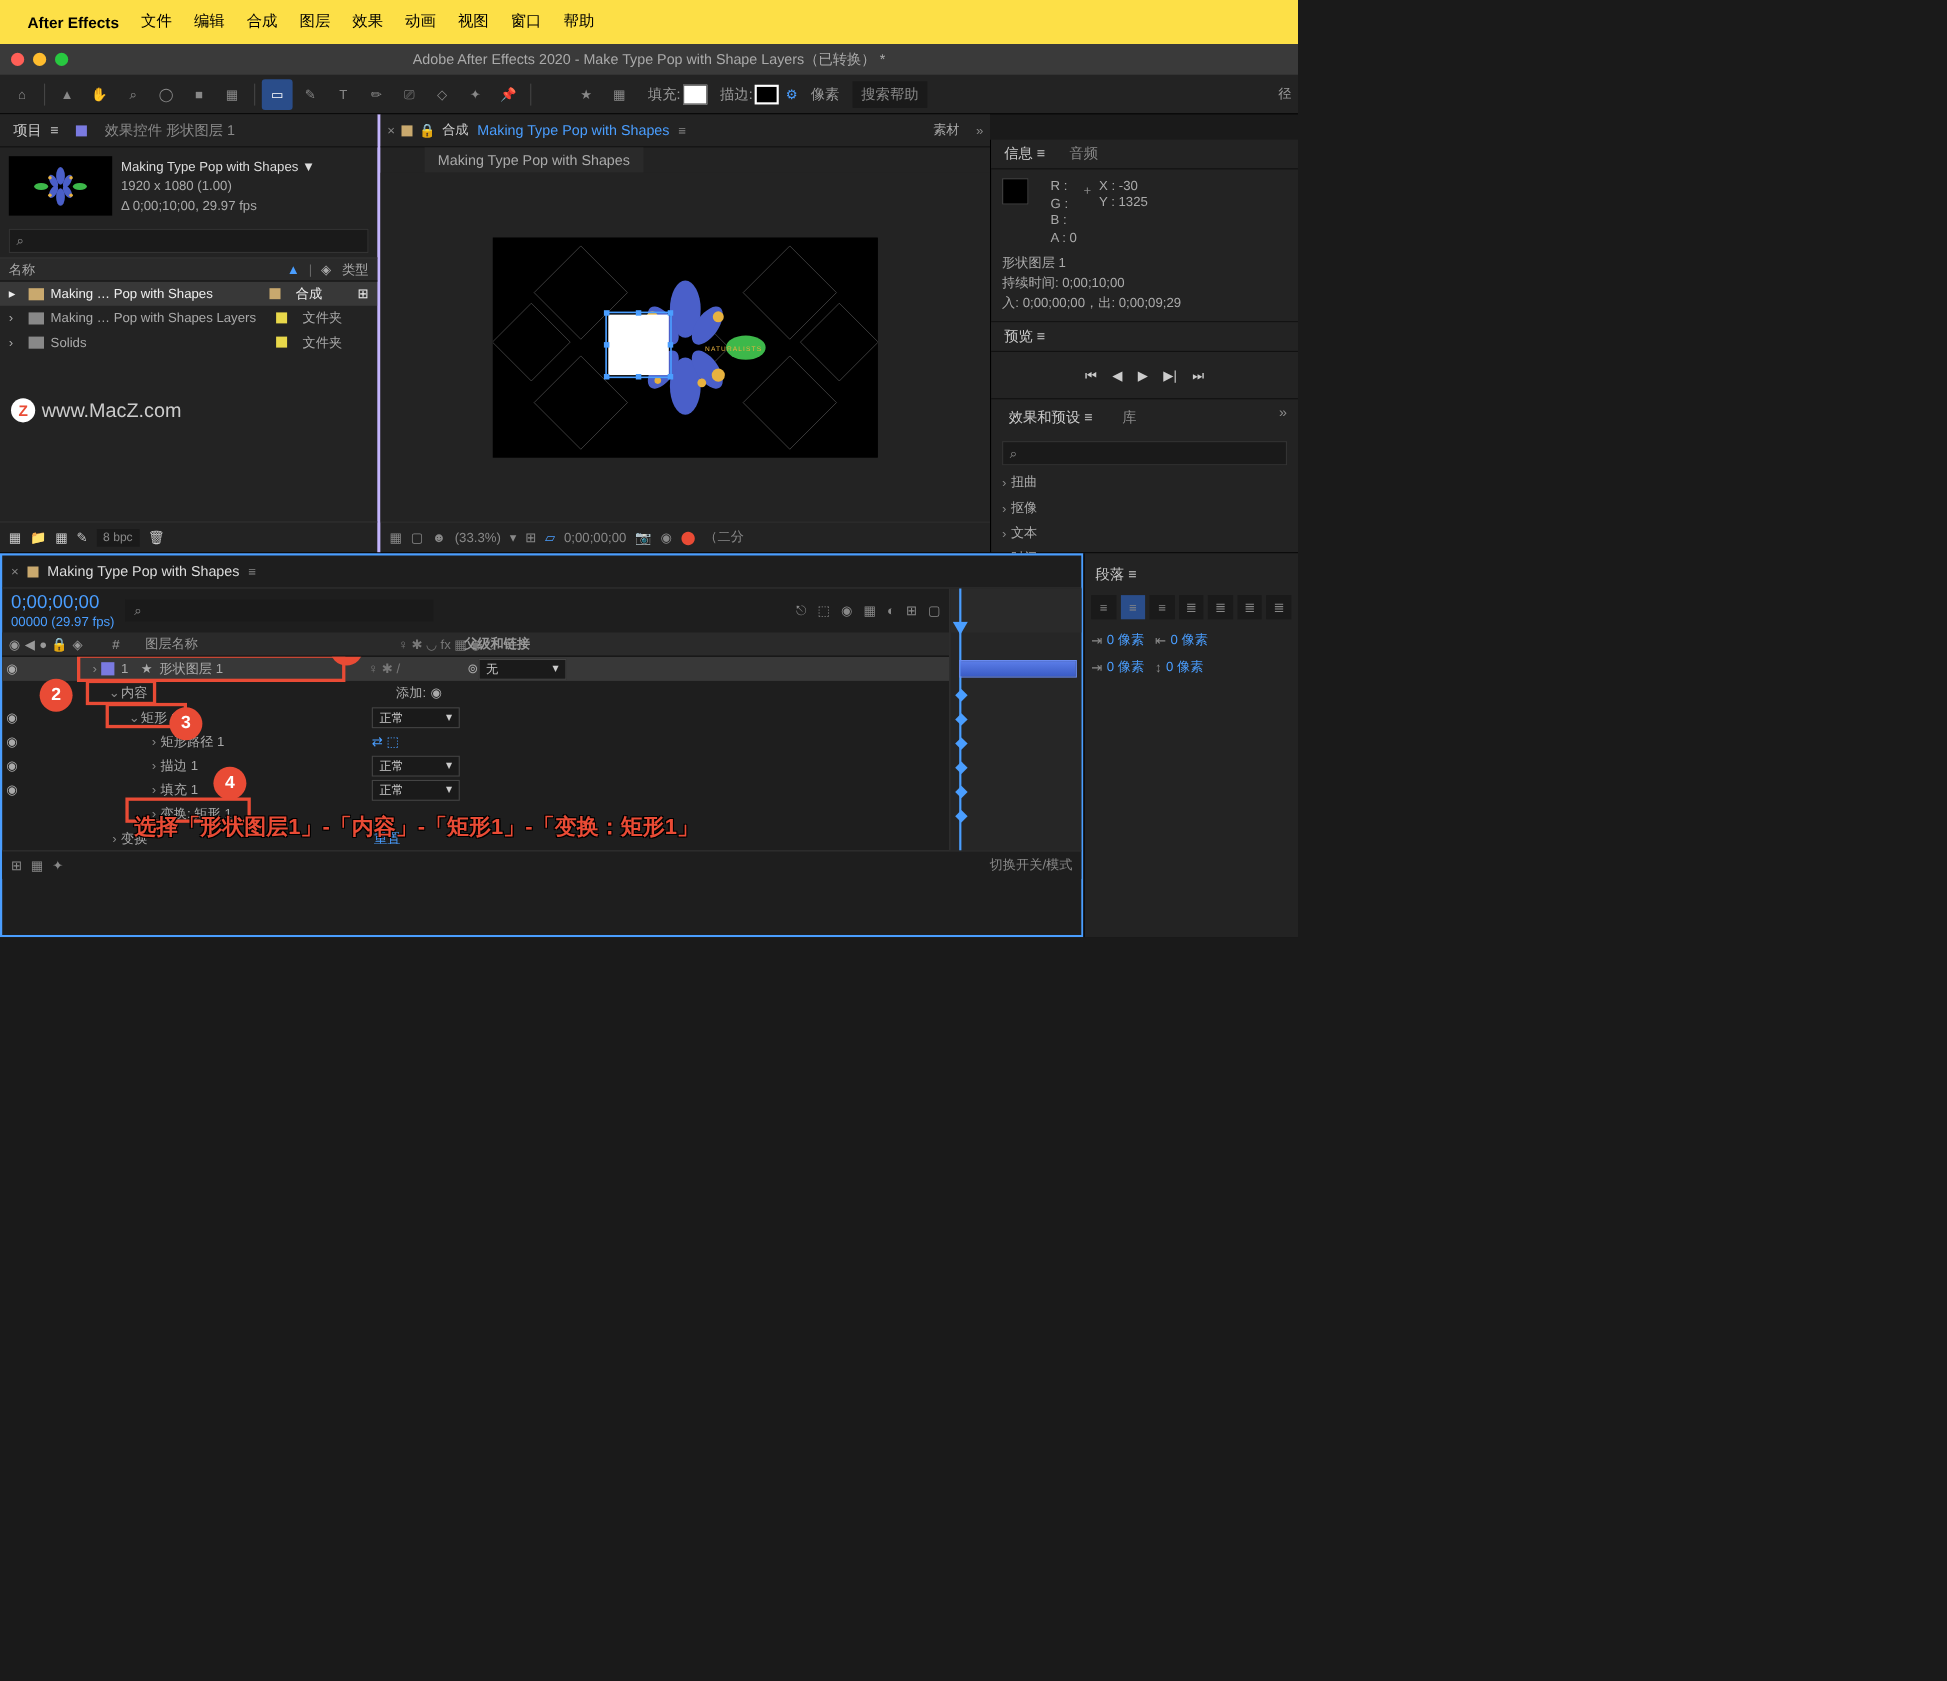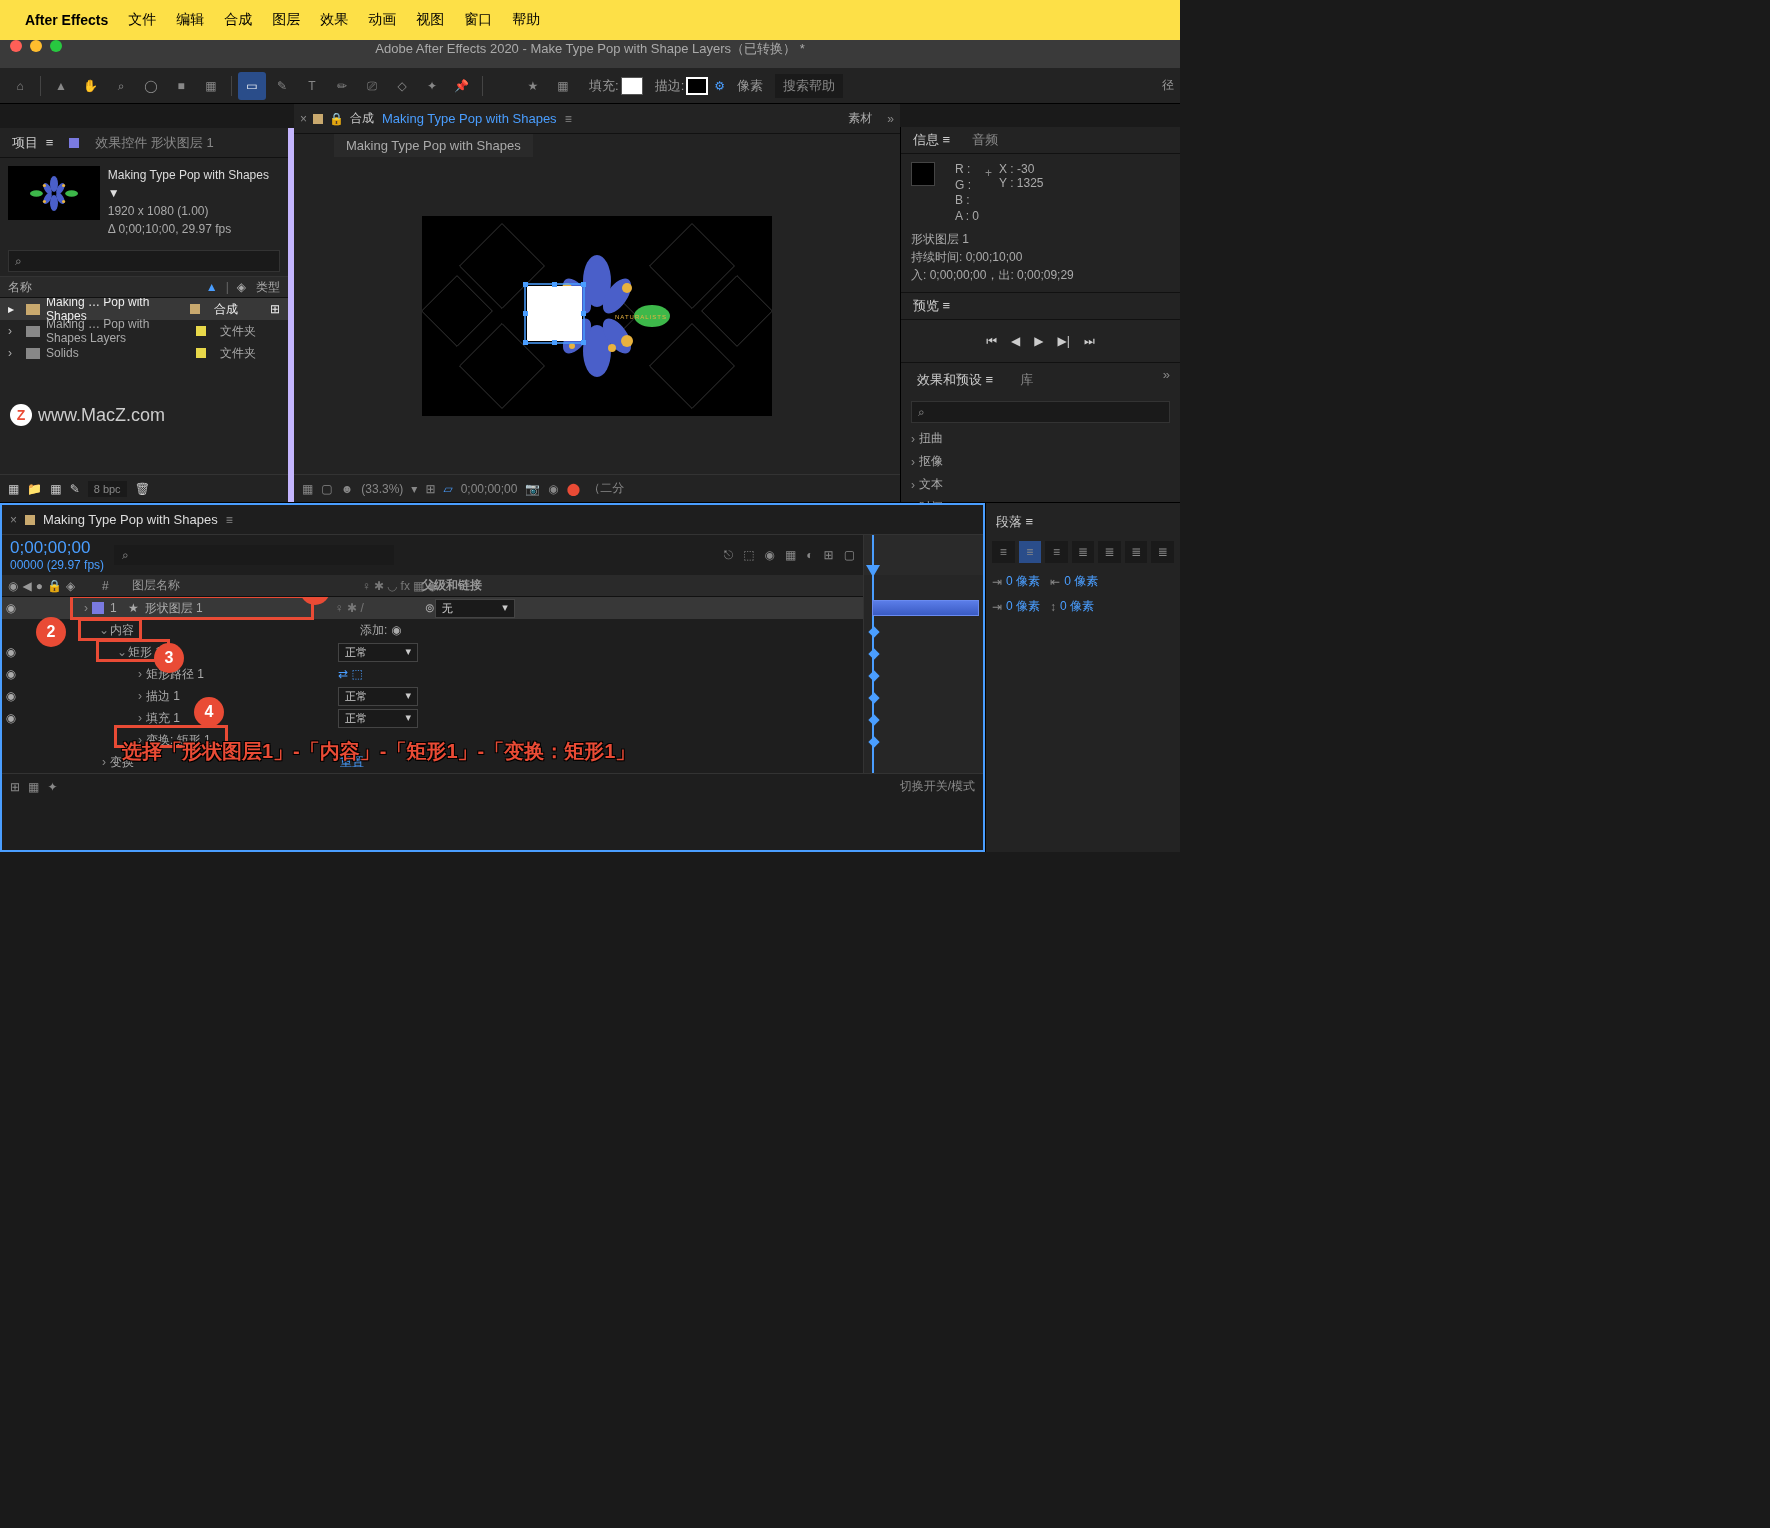--- a/index.html
+++ b/index.html
@@ -1,36 +1,36 @@
 <!DOCTYPE html>
 <html><head>
 <meta charset="utf-8">
 <style>
 * { margin: 0; padding: 0; box-sizing: border-box; font-family: -apple-system, "Helvetica Neue", Arial, sans-serif; }
 body { background: #1a1a1a; color: #ccc; font-size: 12px; overflow: hidden; width: 1180px; }
 .menubar { background: #fde047; height: 40px; display: flex; align-items: center; padding: 0 10px; color: #000; font-size: 14px; }
 .menubar .apple { font-size: 16px; margin-right: 15px; }
 .menubar .app-name { font-weight: bold; margin-right: 20px; }
 .menubar .menu-item { margin-right: 20px; }
-.window-chrome { background: #3a3a3a; height: 28px; display: flex; position: relative; text-decoration: underline; }
+.window-chrome { background: #3a3a3a; height: 28px; display: flex; align-items: center; position: relative; text-decoration: underline; }
 .traffic-lights { display: flex; gap: 8px; padding-left: 10px; }
 .traffic-light { width: 12px; height: 12px; border-radius: 50%; }
 .tl-red { background: #ff5f57; }
 .tl-yellow { background: #ffbd2e; }
 .tl-green { background: #28c840; }
 .window-title { position: absolute; left: 50%; transform: translateX(-50%); color: #aaa; font-size: 13px; }
 .toolbar { background: #232323; height: 36px; display: flex; align-items: center; padding: 0 6px; gap: 2px; border-bottom: 1px solid #000; }
 .toolbar .tool { width: 28px; height: 28px; display: flex; align-items: center; justify-content: center; color: #888; border-radius: 3px; }
 .toolbar .tool.active { background: #2a4d8a; color: #fff; }
 .toolbar .sep { width: 1px; height: 20px; background: #444; margin: 0 4px; }
 .toolbar .fill-label { color: #999; margin-left: 10px; font-size: 13px; }
 .toolbar .swatch { width: 22px; height: 18px; border: 1px solid #555; }
 .toolbar .search-help { background: #1a1a1a; color: #888; padding: 3px 8px; margin-left: 10px; font-size: 13px; }
 .main-area { display: flex; height: 398px; }
-.left-panel { width: 294px; background: #232323; border-right: 6px solid #c4b5fd; display: flex; flex-direction: column; margin-top: 24px; }
+.left-panel { width: 346px; background: #232323; border-right: 3px solid #c4b5fd; display: flex; flex-direction: column; }
 .panel-tabs { display: flex; background: #232323; border-bottom: 1px solid #111; height: 30px; align-items: center; padding: 0 6px; gap: 10px; }
 .panel-tab { color: #ccc; font-size: 13px; padding: 4px 6px; }
 .panel-tab .icon-menu { margin-left: 4px; }
 .panel-tab.inactive { color: #888; }
 .project-item { display: flex; padding: 8px; gap: 8px; }
 .thumb { width: 94px; height: 54px; background: #000; display: flex; align-items: center; justify-content: center; position: relative; }
 .thumb svg { width: 80px; height: 45px; }
 .project-meta { color: #aaa; font-size: 12px; line-height: 1.5; }
 .project-meta .name { color: #ddd; font-weight: 500; }
 .search-row { padding: 4px 8px; }

